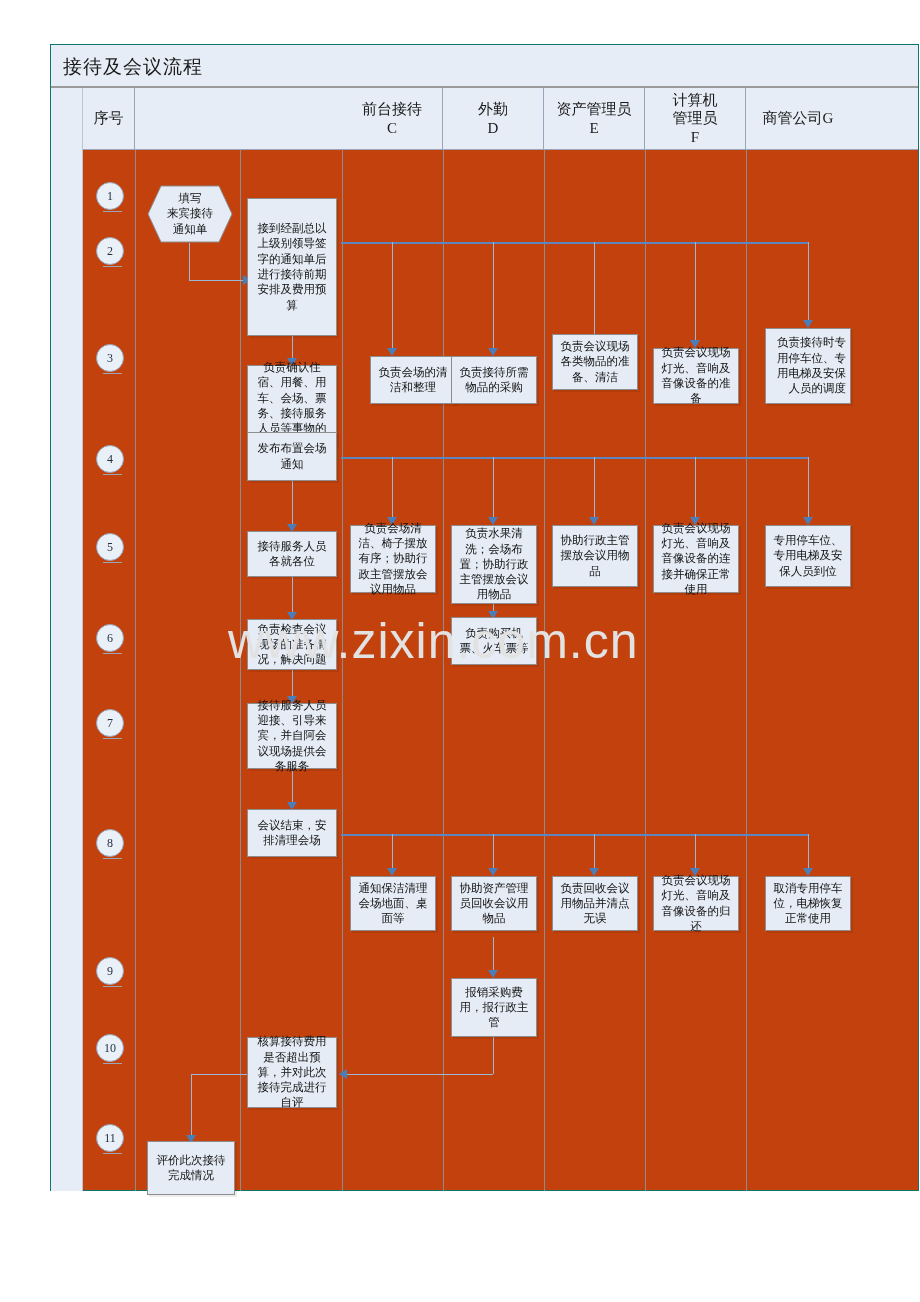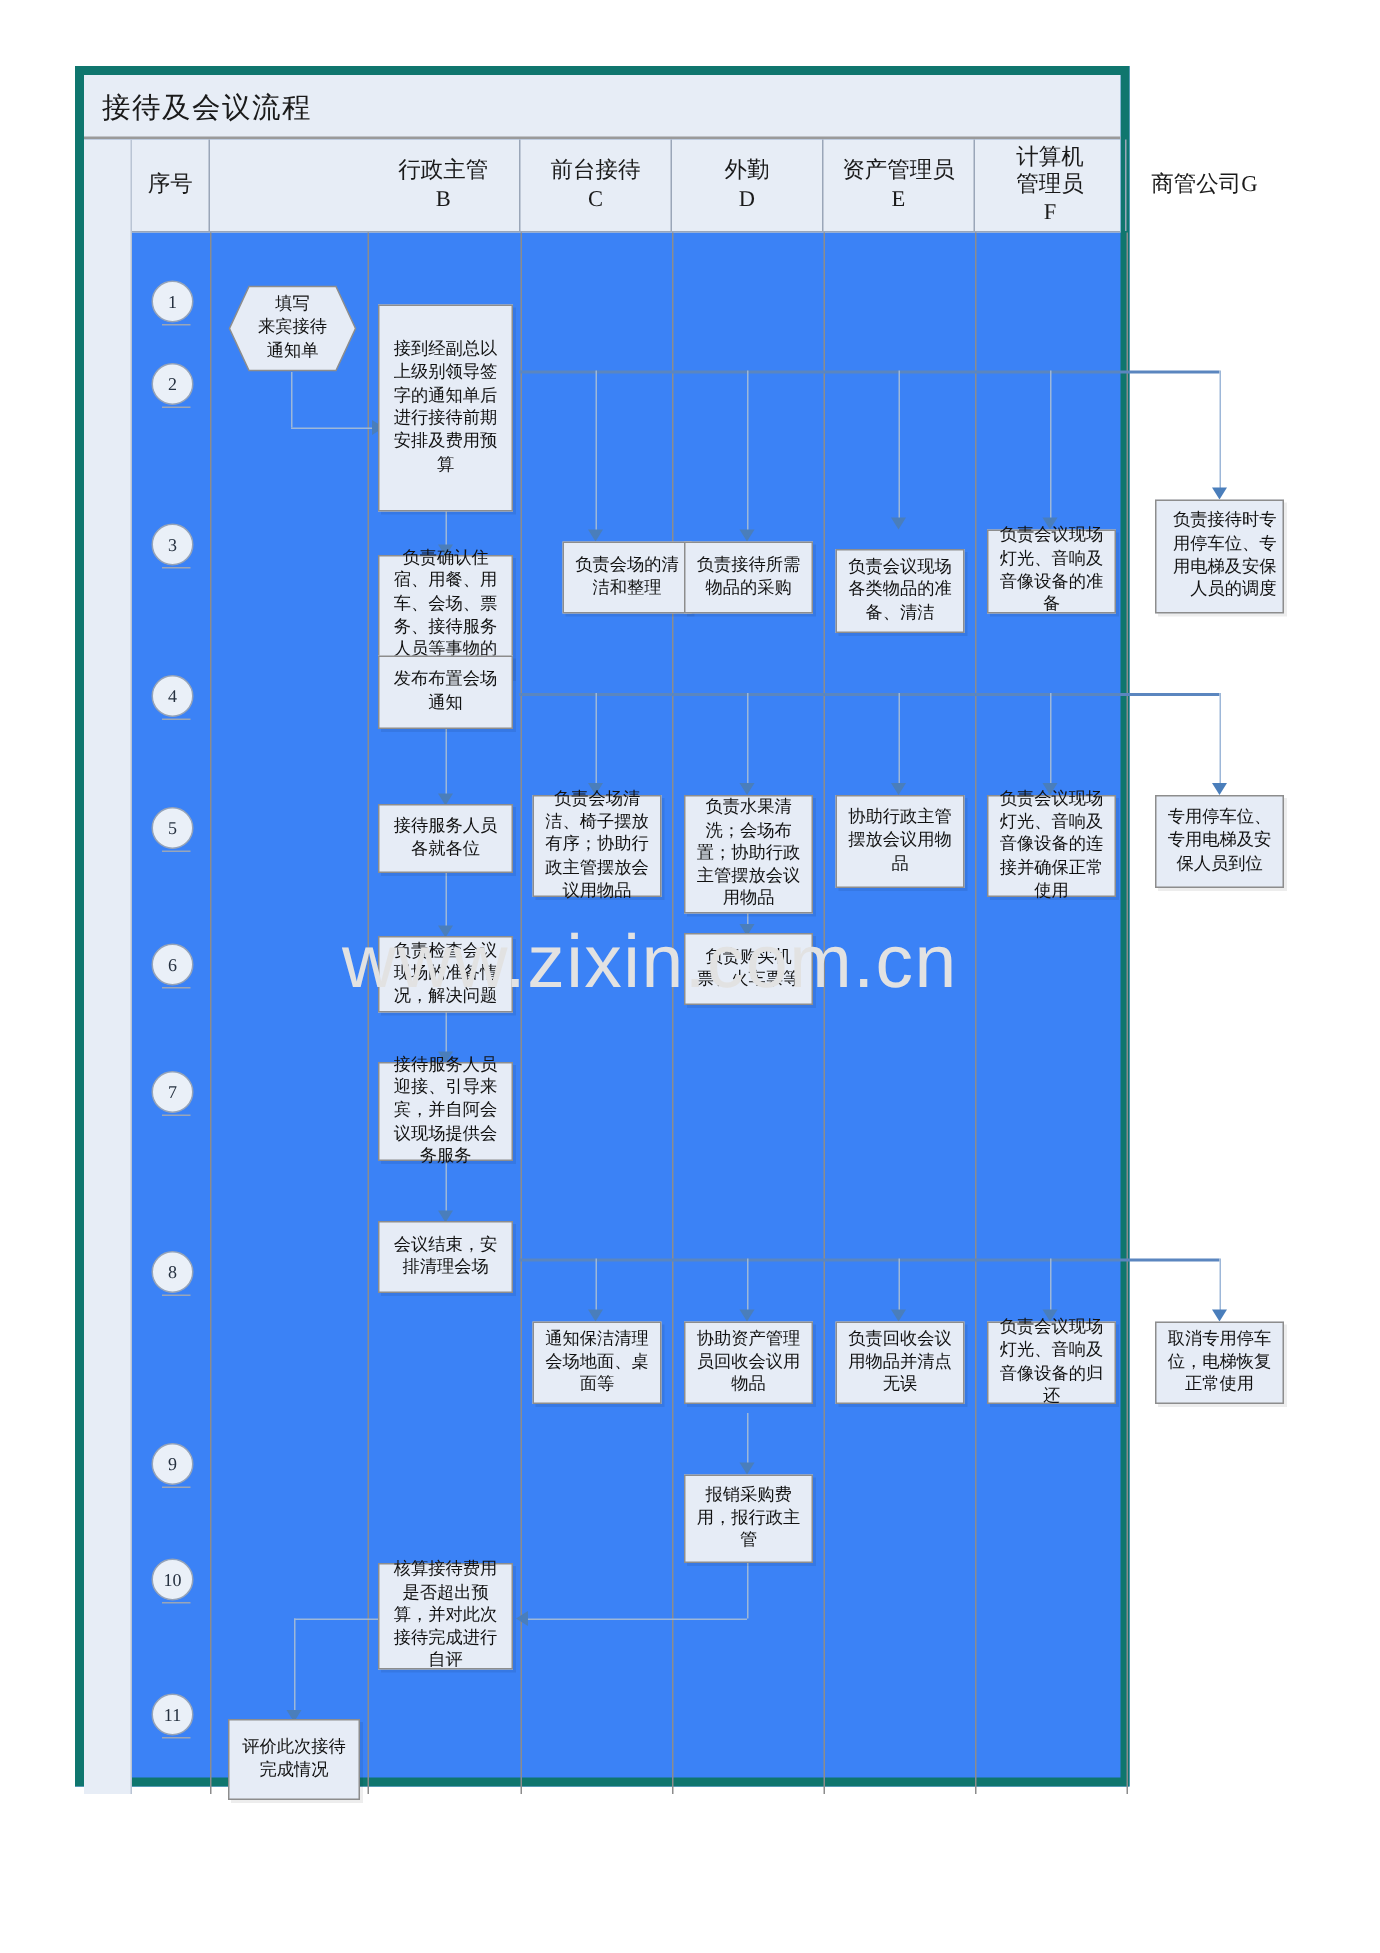--- a/index.html
+++ b/index.html
@@ -4,22 +4,22 @@
 <style>
   html,body{margin:0;padding:0;background:#ffffff;}
   body{
     width:920px;height:1302px;position:relative;overflow:hidden;
     font-family:"Liberation Serif","DejaVu Serif",serif;
     color:#1a1a1a;
   }
 
   
   #chart-frame{
-    position:absolute;left:50px;top:44px;width:703px;height:1147px;
-    border:6px solid #0f766e;box-sizing:border-box;background:#3b82f6;
+    position:absolute;left:50px;top:44px;width:869px;height:1147px;
+    border:1px solid #0f766e;box-sizing:border-box;background:#c2410c;
   }
   #title-bar{
     position:absolute;left:0;top:0;width:100%;height:43px;
     background:#e7edf6;border-bottom:2px solid #9a9a9a;box-sizing:border-box;
   }
   #title-bar .t{
     position:absolute;left:12px;top:9px;font-size:19px;letter-spacing:1px;color:#1a1a1a;
   }
 
   
@@ -113,24 +113,20 @@
 
   <div id="title-bar">
     <div class="t">接待及会议流程</div>
   </div>
 
   <div id="left-strip"></div>
 
   <div id="header-row">
     <div class="hcell" style="left:0px;width:52px;">
       <span>序号</span>
-    </div>
-    <div class="hcell" style="left:157px;width:102px;flex-direction:column;">
-      <span style="white-space:pre-line">行政主管</span>
-      <span>B</span>
     </div>
     <div class="hcell" style="left:259px;width:101px;flex-direction:column;">
       <span style="white-space:pre-line">前台接待</span>
       <span>C</span>
     </div>
     <div class="hcell" style="left:360px;width:101px;flex-direction:column;">
       <span style="white-space:pre-line">外勤</span>
       <span>D</span>
     </div>
     <div class="hcell" style="left:461px;width:101px;flex-direction:column;">
@@ -299,21 +295,21 @@
   <div class="box" style="left:96px;top:1096px;width:88px;height:54px;">
       <span>评价此次接待完成情况</span>
     </div>
 
   <div class="box" style="left:299px;top:311px;width:86px;height:48px;margin-left:20px;">
       <span>负责会场的清洁和整理</span>
     </div>
   <div class="box" style="left:400px;top:311px;width:86px;height:48px;">
       <span>负责接待所需物品的采购</span>
     </div>
-  <div class="box" style="left:501px;top:316px;width:86px;height:56px;">
+  <div class="box" style="left:501px;top:289px;width:86px;height:56px;">
       <span>负责会议现场各类物品的准备、清洁</span>
     </div>
   <div class="box" style="left:602px;top:303px;width:86px;height:56px;">
       <span>负责会议现场灯光、音响及音像设备的准备</span>
     </div>
   <div class="box" style="left:714px;top:283px;width:86px;height:76px;text-align:right;">
       <span>负责接待时专用停车位、专用电梯及安保人员的调度</span>
     </div>
 
   <div class="box" style="left:299px;top:480px;width:86px;height:68px;">

